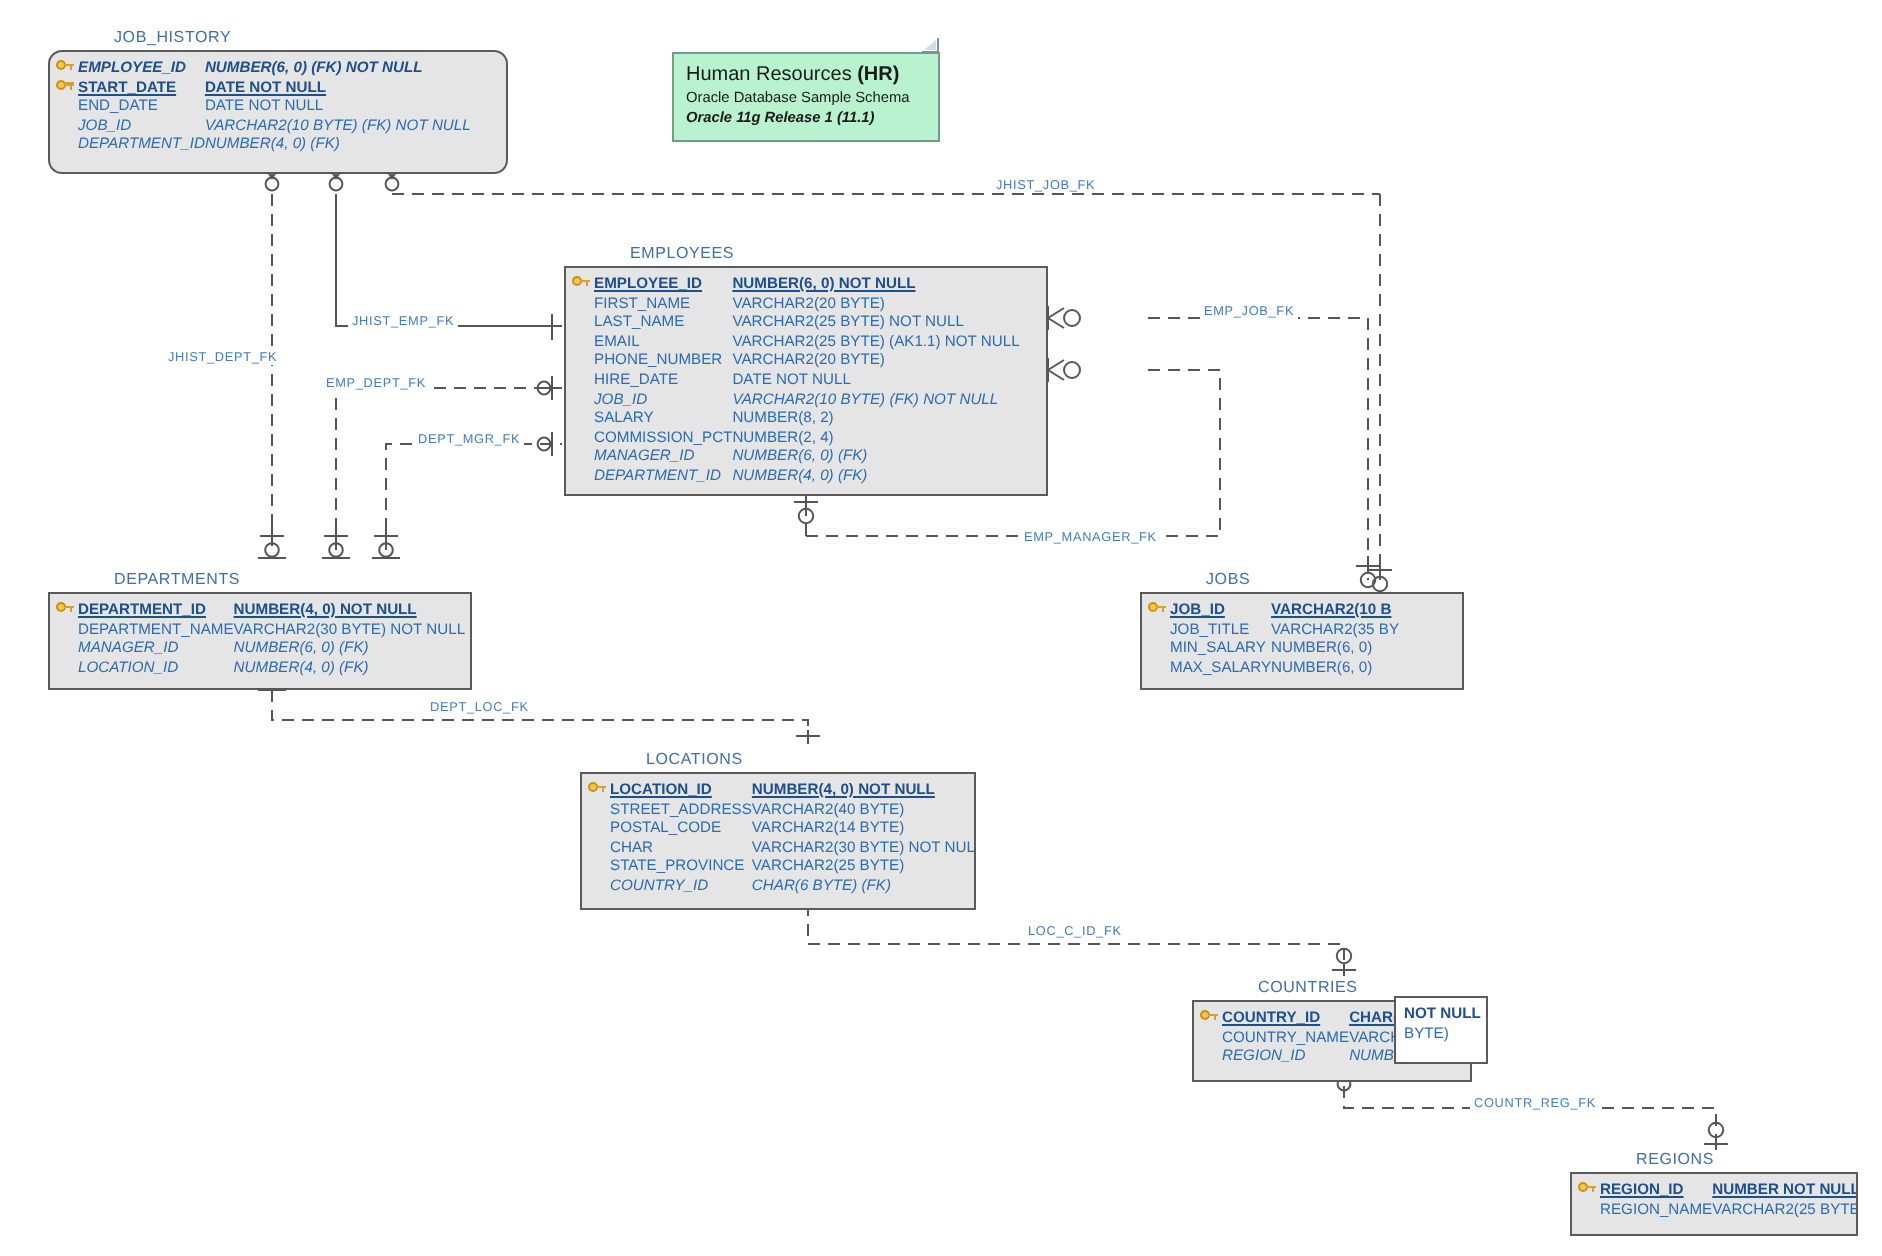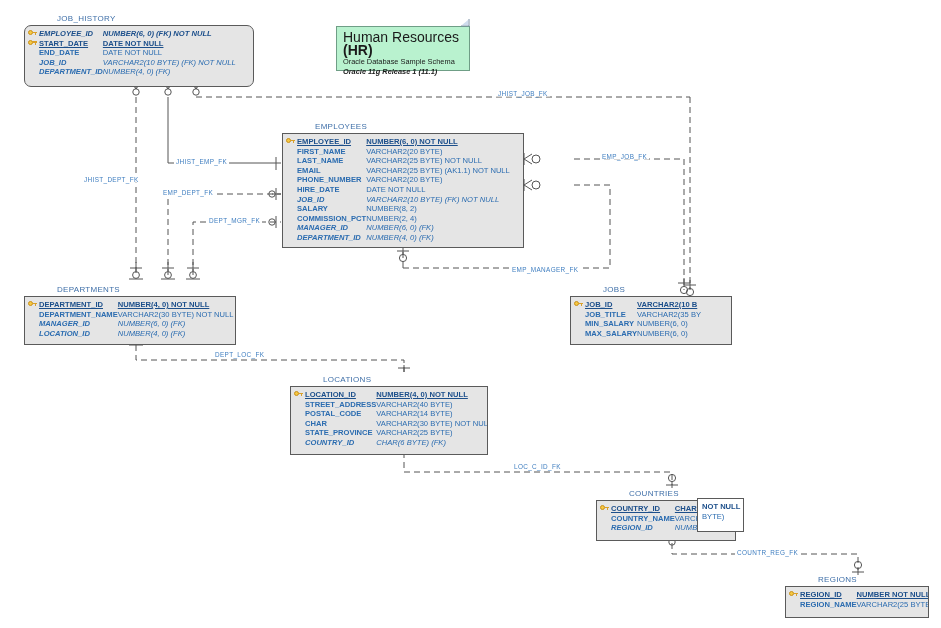--- a/index.html
+++ b/index.html
@@ -45,21 +45,21 @@
   }
   table.attrs td {
     font-size: 7.6px;
     line-height: 9.6px;
     color: #2b6cb0;
     padding: 0;
     vertical-align: top;
     white-space: nowrap;
   }
   td.keycol { width: 11px; min-width: 11px; }
-  td.namecol { padding-right: 7px; font-weight: bold; }
+  td.namecol { padding-right: 7px; }
   td.typecol { }
   tr.pk td.namecol, tr.pk td.typecol { font-weight: bold; color: #1c4f8b; text-decoration: underline; }
   tr.fk td.namecol, tr.fk td.typecol { font-style: italic; }
   tr.pkfk td.namecol, tr.pkfk td.typecol { font-weight: bold; font-style: italic; color:#1c4f8b; }
 
   .keyicon {
     display: inline-block;
     position: relative;
     width: 9px; height: 6px;
     vertical-align: middle;
@@ -96,21 +96,21 @@
   .clipbox .l1 { font-weight: bold; color:#1c4f8b; }
 
   
   #legend {
     position: absolute;
     background: #b9f2cf;
     border: 1px solid #6f9e86;
     box-sizing: border-box;
     padding: 4px 6px 5px 6px;
   }
-  #legend .lg1 { font-size: 14px; color: #1a1a1a; line-height: 13px; }
+  #legend .lg1 { font-size: 10px; color: #1a1a1a; line-height: 13px; }
   #legend .lg2 { font-size: 7.4px; color: #1a1a1a; line-height: 10px; }
   #legend .lg3 { font-size: 7.4px; color: #1a1a1a; line-height: 10px; font-style: italic; font-weight: bold; }
   #legend .corner {
     position: absolute; top: -8px; right: -1px;
     width: 9px; height: 8px;
   }
 
   
   .rel-label {
     position: absolute;

